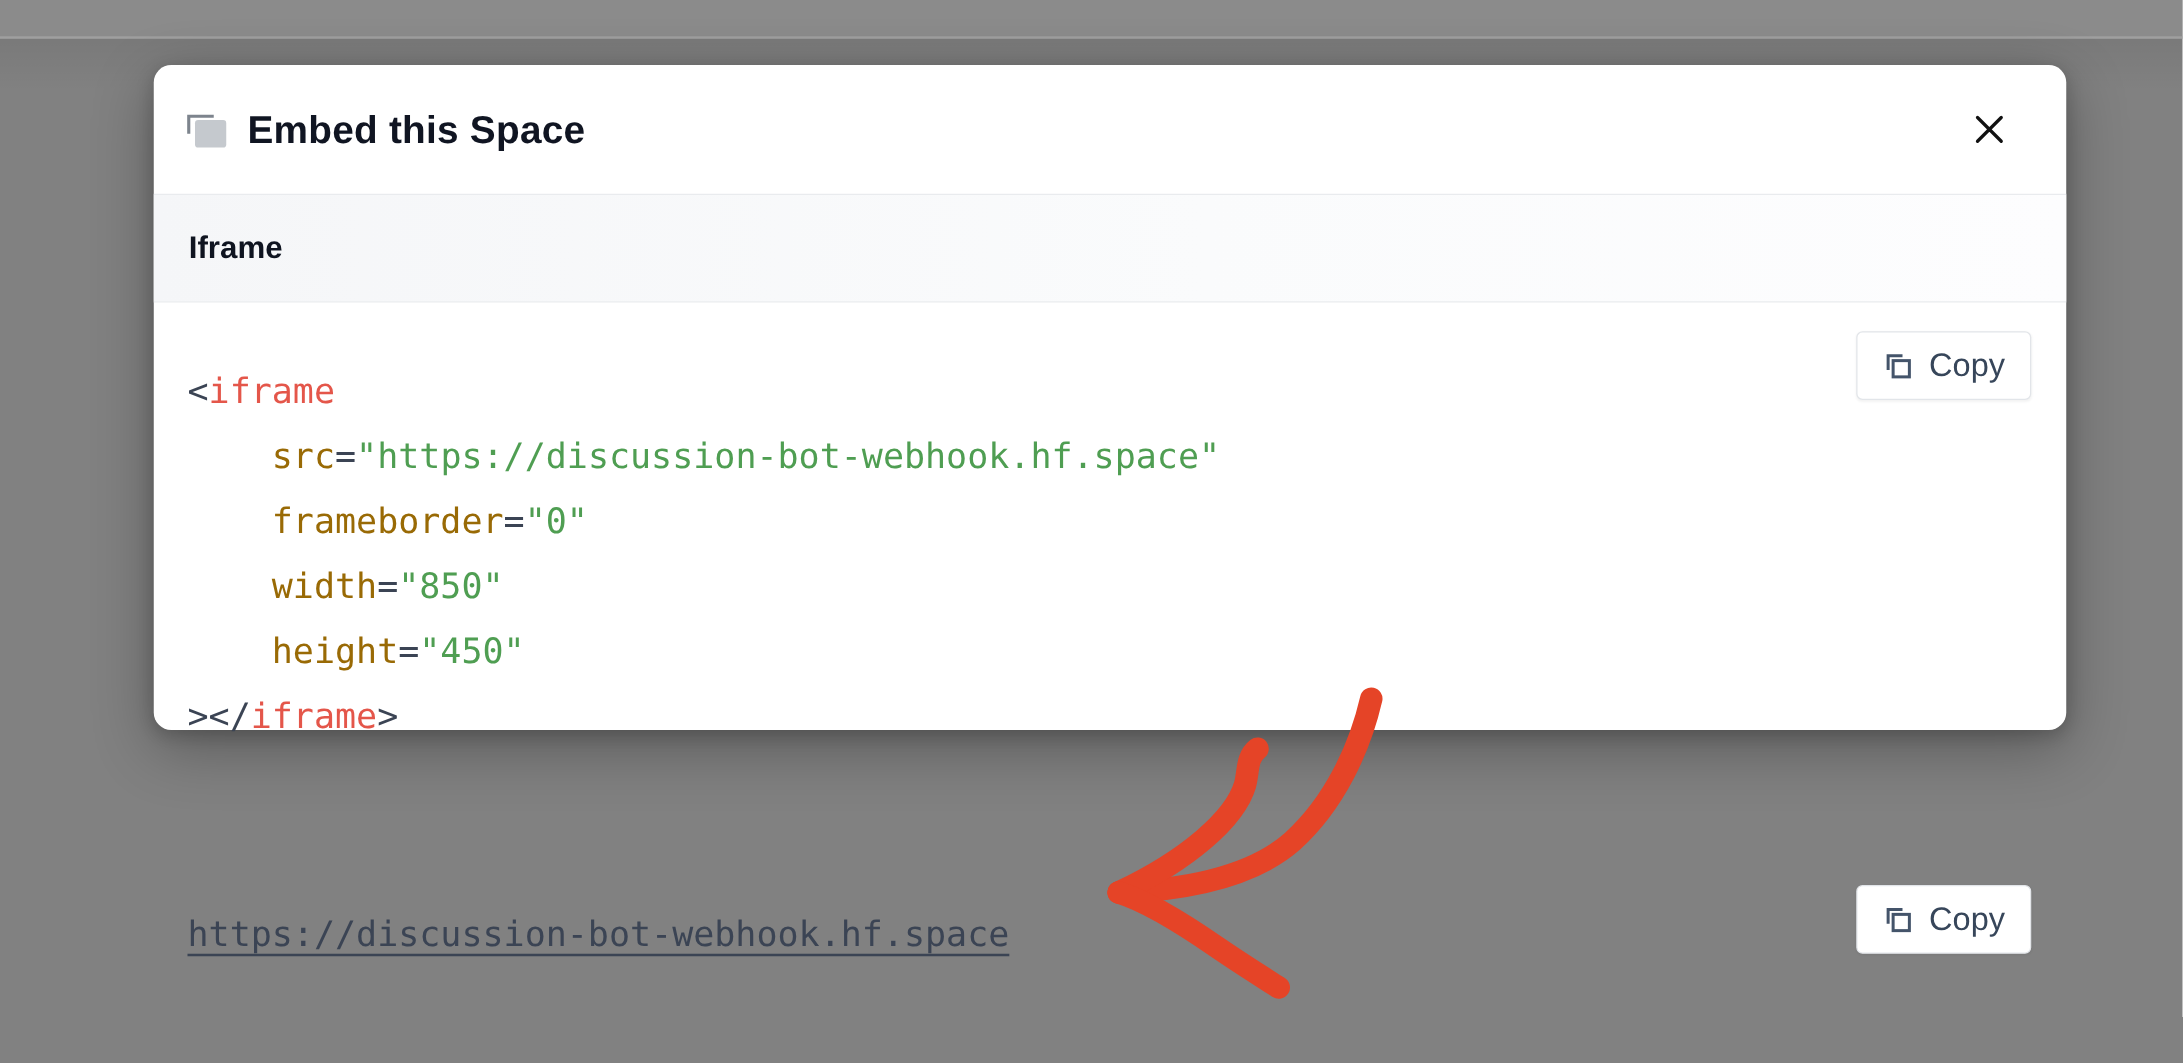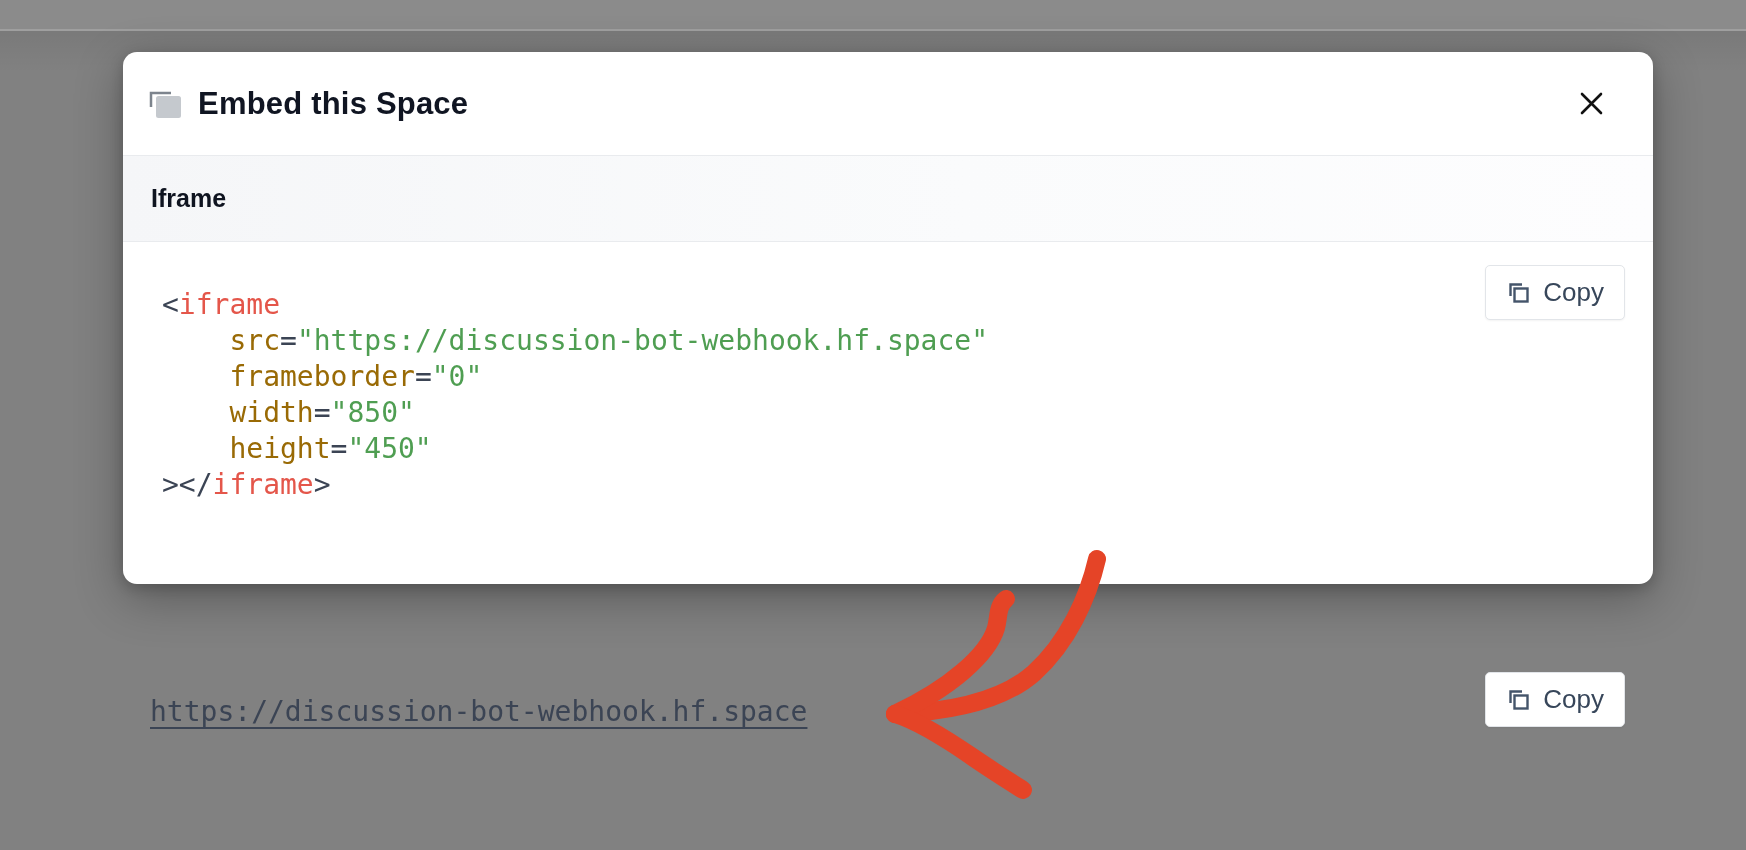--- a/index.html
+++ b/index.html
@@ -41,39 +41,39 @@
     background:linear-gradient(90deg,#f5f6f8 0%,#fafbfc 55%,#fdfdfe 100%);
     border-top:1px solid #e9ebee;border-bottom:1px solid #e9ebee;
     display:flex;align-items:center;padding:0 28px;
   }
   .band-iframe{top:103px;height:87px;}
   .band-directurl{top:514px;height:84px;}
   .band-label{font-size:25px;font-weight:700;color:#0f1420;}
   .ext-icon{margin-left:34px;display:flex;align-items:center;}
   .code-section{position:absolute;top:191px;left:0;right:0;height:323px;}
   pre.code{
-    position:absolute;left:39px;top:44px;margin:0;
+    position:absolute;left:27px;top:44px;margin:0;
     font-family:"DejaVu Sans Mono","Liberation Mono",monospace;
-    font-size:28px;line-height:36px;white-space:pre;color:var(--c-punct,#3b4454);
+    font-size:28px;line-height:52px;white-space:pre;color:var(--c-punct,#3b4454);
   }
   .tok-punct{color:var(--c-punct,#3b4454);}
   .tok-tag{color:var(--c-tag,#e4564a);}
   .tok-attr{color:var(--c-attr,#996a05);}
   .tok-string{color:var(--c-string,#4f9e52);}
   .copy-btn{
     position:absolute;right:28px;height:55px;min-width:137px;box-sizing:border-box;
     display:flex;align-items:center;justify-content:center;gap:11px;
     background:#ffffff;border:1.5px solid #e2e5e9;border-radius:5px;
     box-shadow:0 1px 2px rgba(0,0,0,0.05);cursor:pointer;
     font-family:"Liberation Sans","DejaVu Sans",sans-serif;
     font-size:26px;font-weight:500;color:#37465a;padding:0 20px;
   }
   .copy-btn-code{top:22px;}
   .copy-btn-url{top:22px;}
-  .url-section{position:absolute;top:598px;left:0;right:0;height:122px;}
+  .url-section{position:absolute;top:634px;left:0;right:0;height:122px;}
   .direct-link{
     position:absolute;left:27px;top:45px;
     font-family:"DejaVu Sans Mono","Liberation Mono",monospace;
     font-size:28px;color:#3b4454;text-decoration:underline;
     text-decoration-thickness:2px;text-underline-offset:6px;
   }
   .arrow-overlay{position:absolute;left:0;top:0;width:1746px;height:850px;pointer-events:none;z-index:20;}
 </style>
 </head>
 <body>

